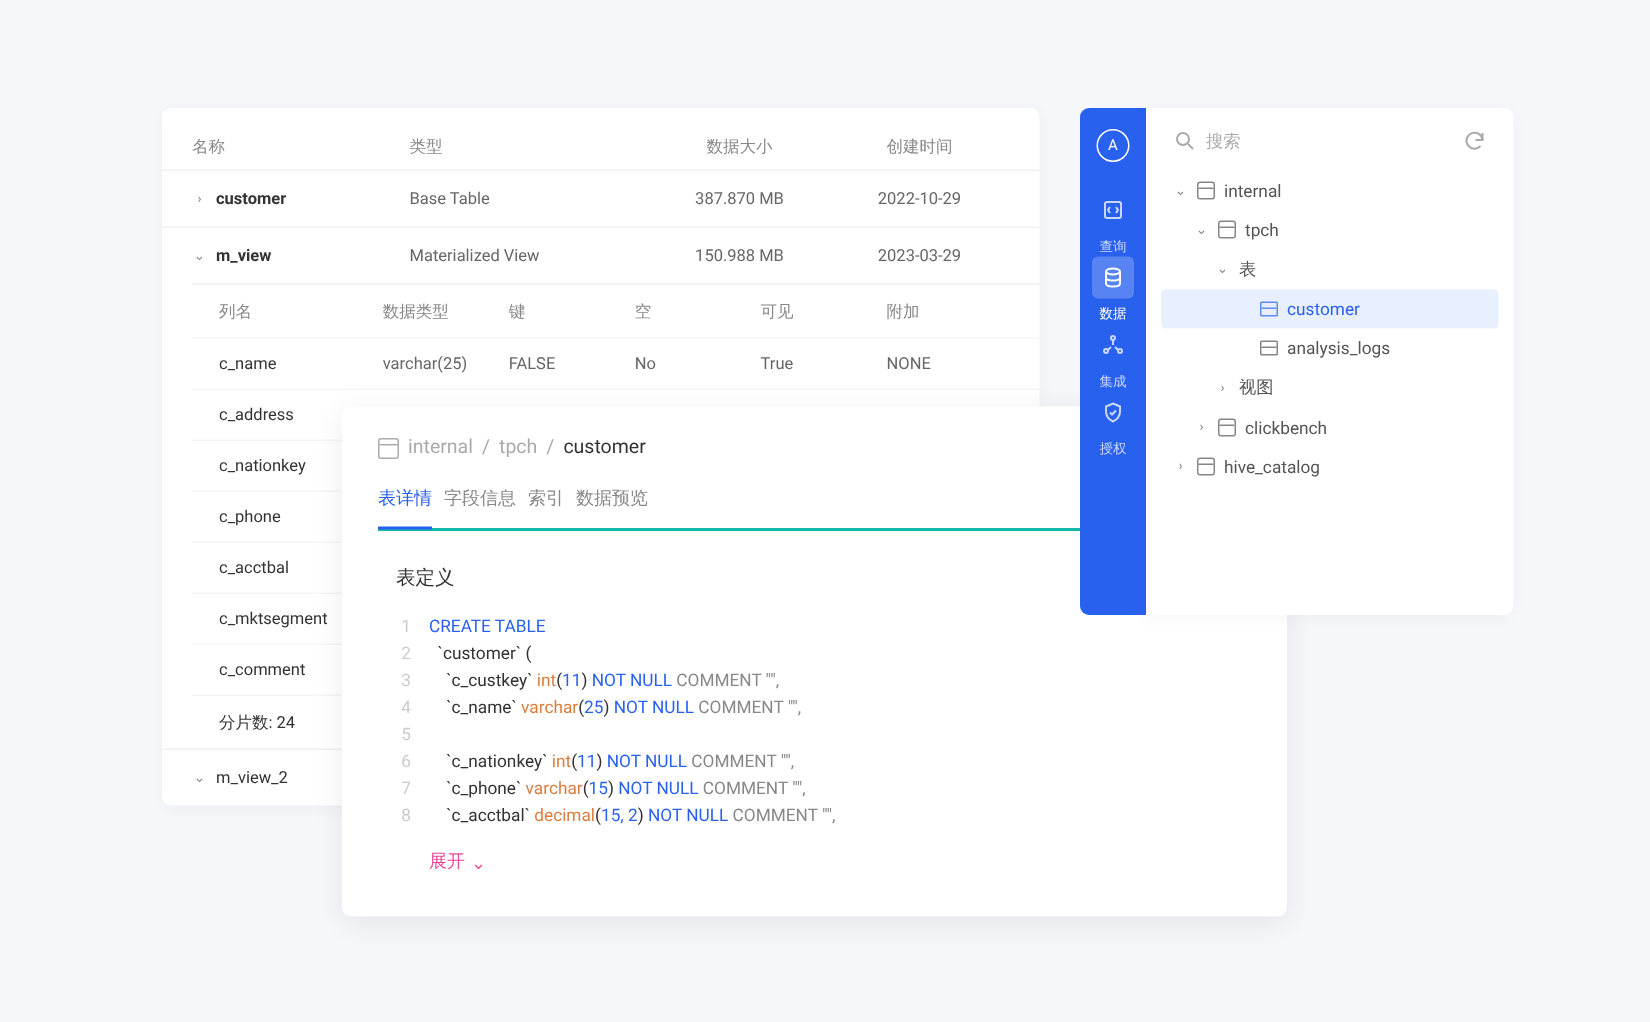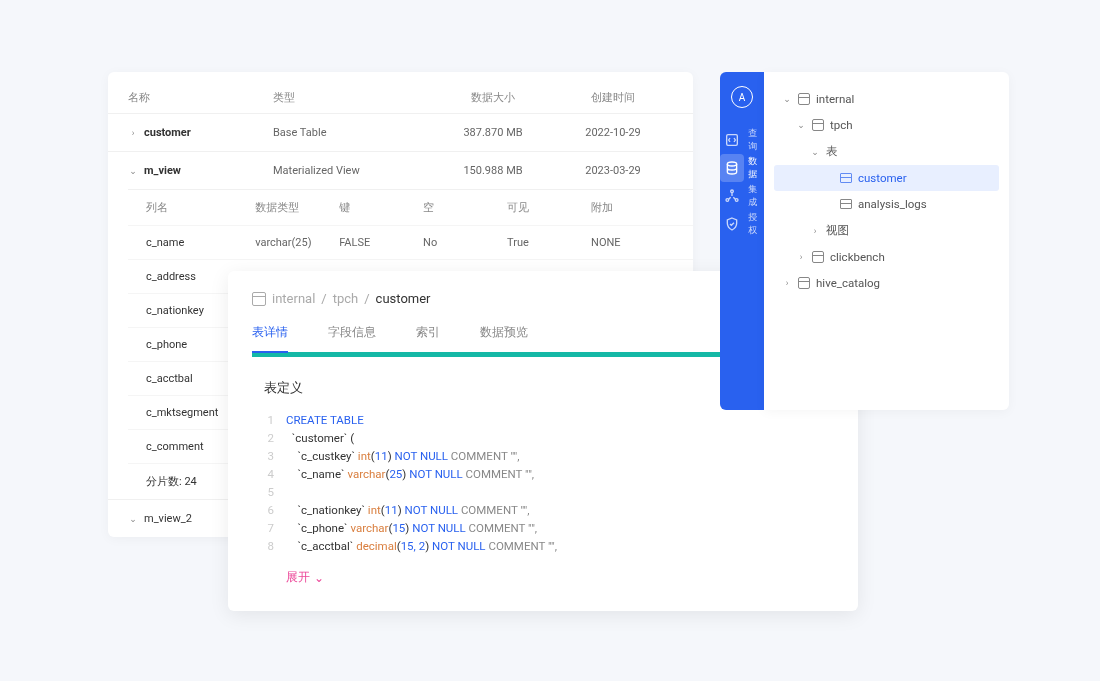--- a/index.html
+++ b/index.html
@@ -29,41 +29,41 @@
     
     .mview2 { padding: 12px 20px; border-top: 1px solid #f0f0f0; display: flex; align-items: center; gap: 6px; font-size: 11px; }
     
     
     .detail-panel { position: absolute; left: 228px; top: 271px; width: 630px; height: 340px; background: #fff; border-radius: 6px; box-shadow: 0 4px 20px rgba(0,0,0,0.08); padding: 20px 24px; }
     .breadcrumb { display: flex; align-items: center; gap: 6px; font-size: 13px; color: #aaa; margin-bottom: 18px; }
     .breadcrumb .current { color: #333; font-weight: 400; }
     .db-icon { width: 14px; height: 14px; border: 1.3px solid #aaa; border-radius: 2px; position: relative; }
     .db-icon::before { content: ''; position: absolute; top: 3px; left: 0; right: 0; border-top: 1.3px solid #aaa; }
     
-    .tabs { display: flex; gap: 40px; border-bottom: 5px solid #14b8a6; font-size: 12px; color: #888; }
+    .tabs { display: flex; gap: 8px; border-bottom: 2px solid #14b8a6; font-size: 12px; color: #888; }
     .tab { padding-bottom: 10px; cursor: pointer; }
     .tab.active { color: #2961ef; border-bottom: 2px solid #2961ef; margin-bottom: -1px; }
     
     .section-title { font-size: 13px; color: #333; margin: 22px 12px 14px; }
     
     .code { font-family: "SF Mono", Monaco, Consolas, monospace; font-size: 11.5px; line-height: 18px; color: #333; }
     .code-line { display: flex; }
     .ln { width: 22px; text-align: right; color: #ccc; margin-right: 12px; flex-shrink: 0; }
     .kw { color: #2961ef; }
     .ty { color: #d97e3e; }
     .num { color: #2961ef; }
     .nn { color: #2961ef; }
     .cm { color: #888; }
     
     .expand-btn { color: #ec4899; font-size: 12px; margin-top: 14px; margin-left: 34px; cursor: pointer; display: flex; align-items: center; gap: 4px; }
     
     
     .right-nav { position: absolute; left: 720px; top: 72px; width: 44px; height: 338px; background: #2961ef; border-radius: 6px 0 0 6px; display: flex; flex-direction: column; align-items: center; padding: 14px 0; gap: 18px; color: #fff; }
     .nav-avatar { width: 22px; height: 22px; border: 1.5px solid #fff; border-radius: 50%; display: flex; align-items: center; justify-content: center; font-size: 10px; }
-    .nav-item { display: flex; align-items: center; gap: 4px; font-size: 9px; opacity: 0.75; cursor: pointer; }
+    .nav-item { display: flex; flex-direction: column; align-items: center; gap: 4px; font-size: 9px; opacity: 0.75; cursor: pointer; }
     .nav-item.active { opacity: 1; }
     .nav-item.active .nav-icon-box { background: rgba(255,255,255,0.22); }
     .nav-icon-box { width: 28px; height: 28px; border-radius: 4px; display: flex; align-items: center; justify-content: center; }
     .nav-icon { width: 16px; height: 16px; }
     
     
     .tree-panel { position: absolute; left: 764px; top: 72px; width: 245px; height: 338px; background: #fff; border-radius: 0 6px 6px 0; box-shadow: 0 2px 12px rgba(0,0,0,0.04); padding: 14px 10px; font-size: 11.5px; color: #555; }
     .search-row { display: flex; align-items: center; justify-content: space-between; padding: 0 8px 12px; color: #aaa; }
     .search-left { display: flex; align-items: center; gap: 6px; }
     .tree { }
@@ -281,20 +281,33 @@
               <path d="M12 3l7 3v5c0 5-3 8-7 10-4-2-7-5-7-10V6l7-3z"></path>
               <path d="M9 12l2 2 4-4"></path>
             </svg></div>
         </div>
         <span>授权</span>
       </div>
     </div>
 </div>
 
 <div class="tree-panel">
+  <div class="search-row">
+    <div class="search-left">
+      <svg class="nav-icon" viewBox="0 0 24 24" fill="none" stroke="#aaa" stroke-width="2">
+          <circle cx="10" cy="10" r="6"></circle>
+          <line x1="15" y1="15" x2="20" y2="20"></line>
+        </svg>
+      <span>搜索</span>
+    </div>
+    <svg class="nav-icon" viewBox="0 0 24 24" fill="none" stroke="#aaa" stroke-width="2">
+        <path d="M20 11a8 8 0 10-2 6"></path>
+        <path d="M20 4v7h-7"></path>
+      </svg>
+  </div>
   <div class="tree" id="tree">
       <div class="tree-node indent-0">
         <span class="tree-chevron">⌄</span>
         <span class="tree-icon-db"></span>
         <span>internal</span>
       </div>
       <div class="tree-node indent-1">
         <span class="tree-chevron">⌄</span>
         <span class="tree-icon-db"></span>
         <span>tpch</span>

